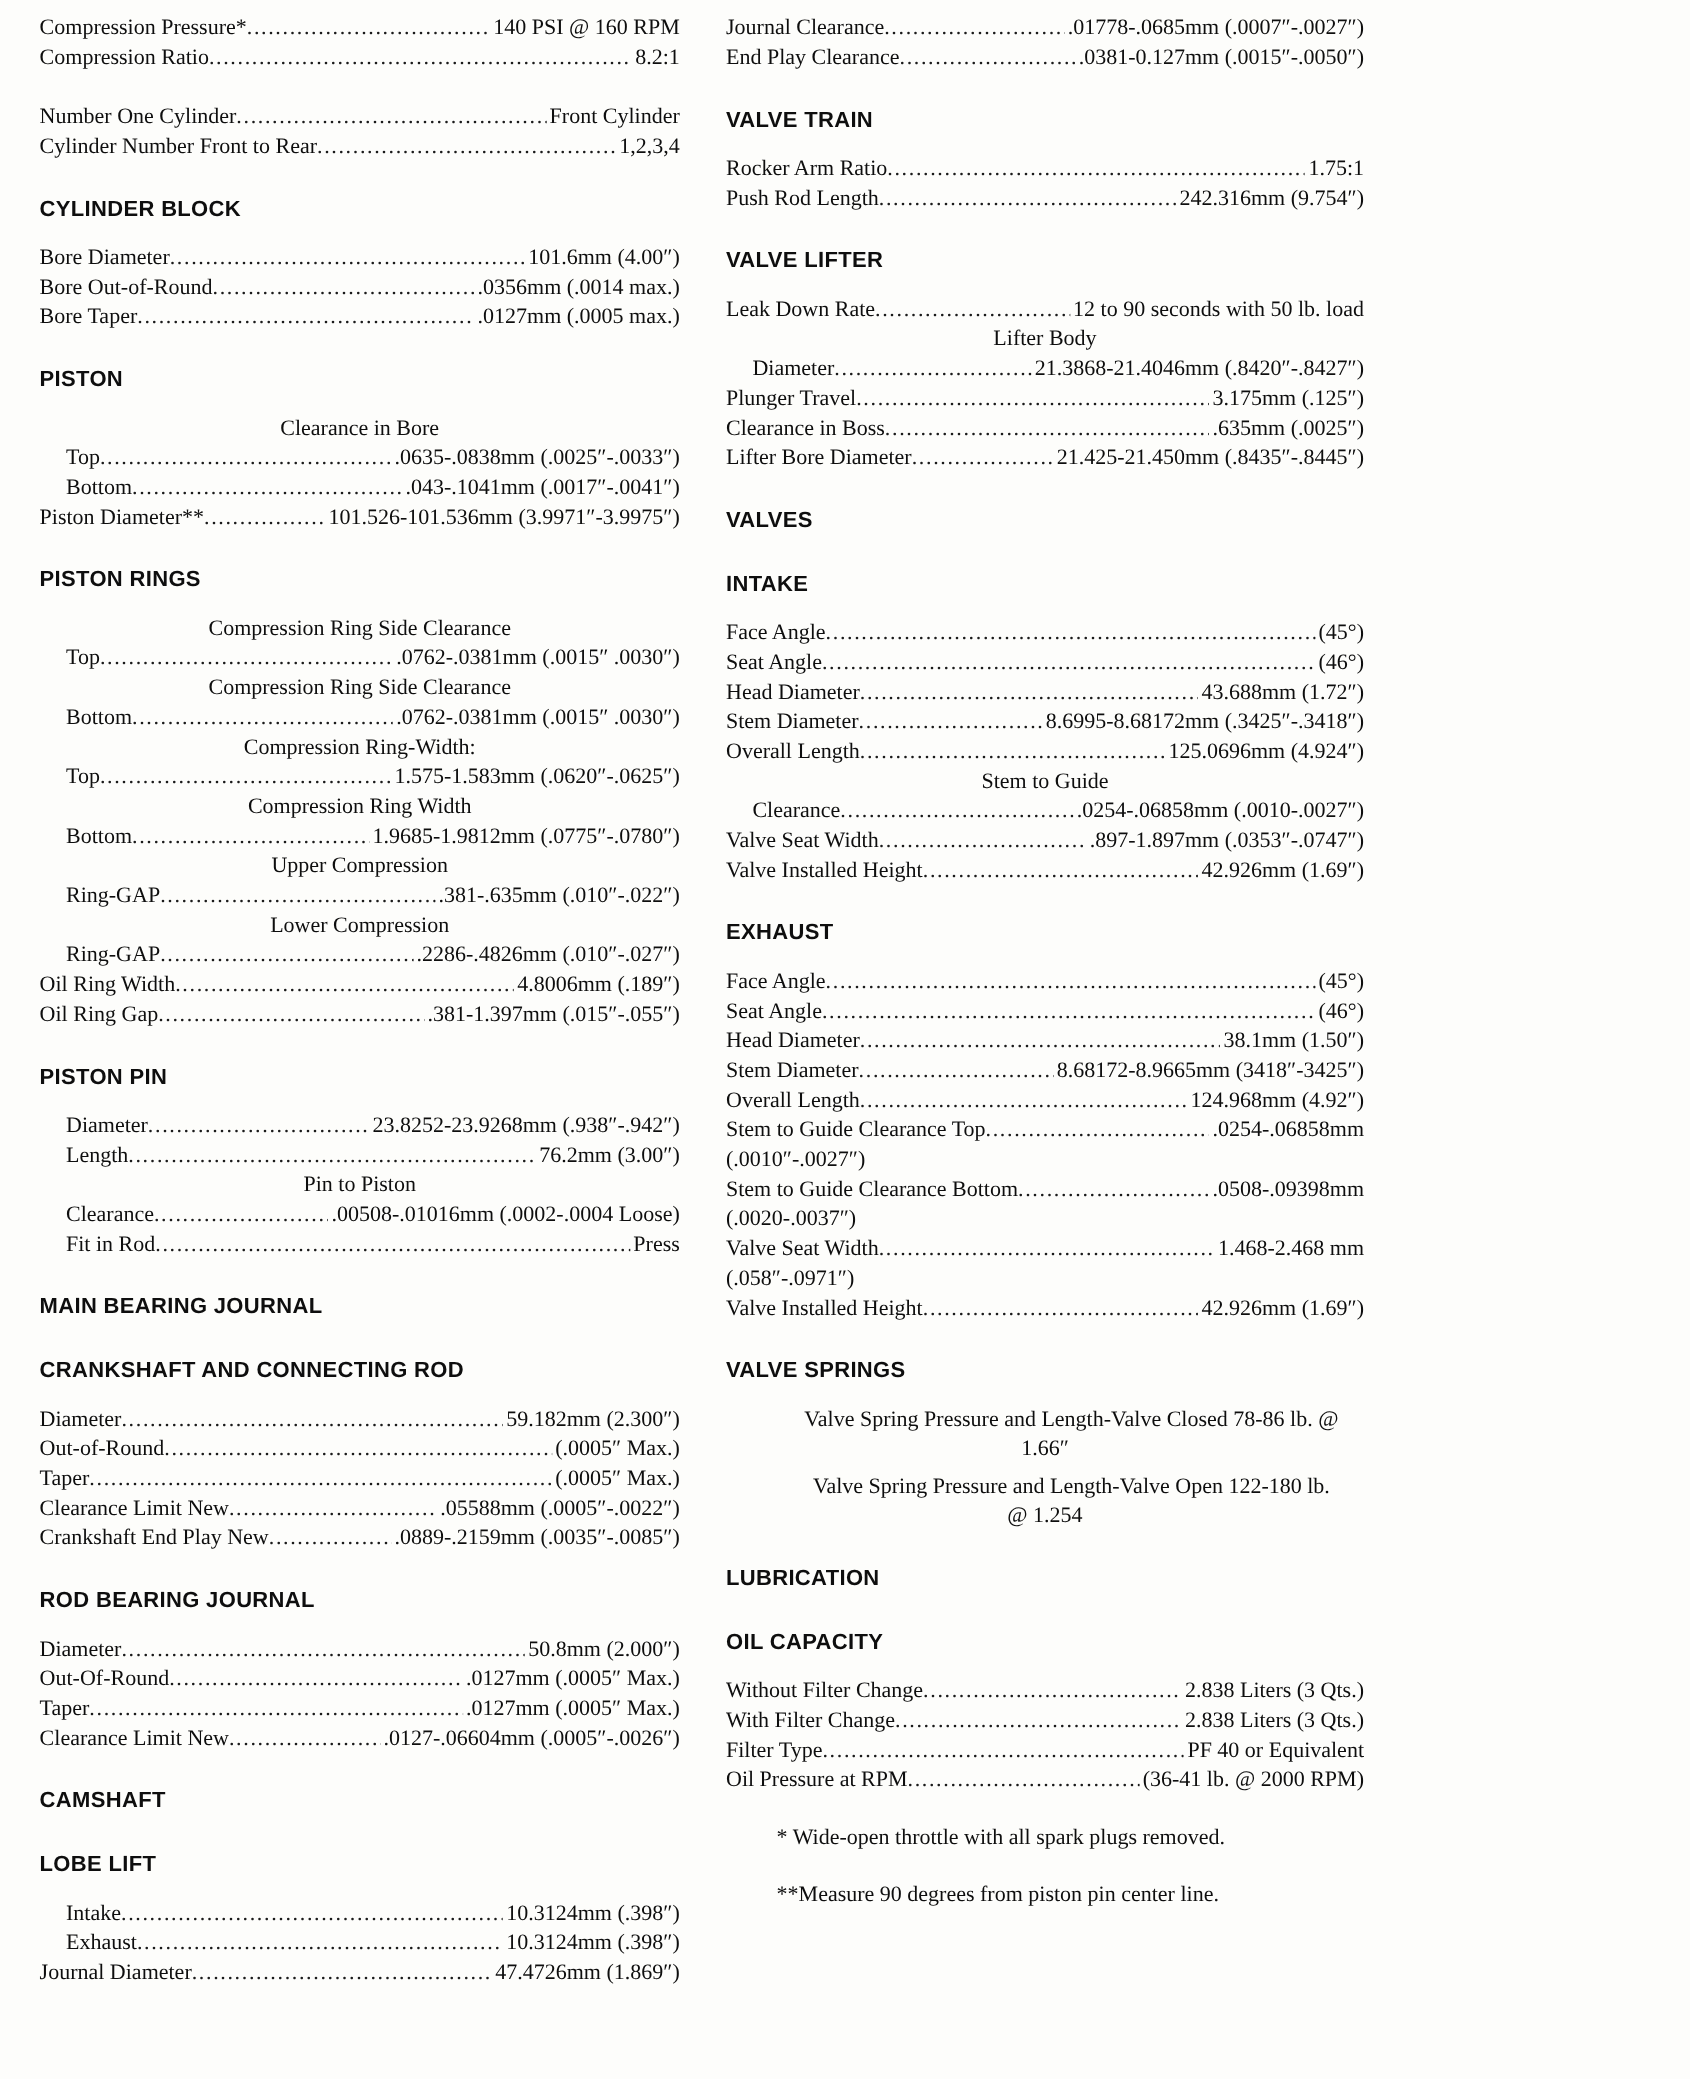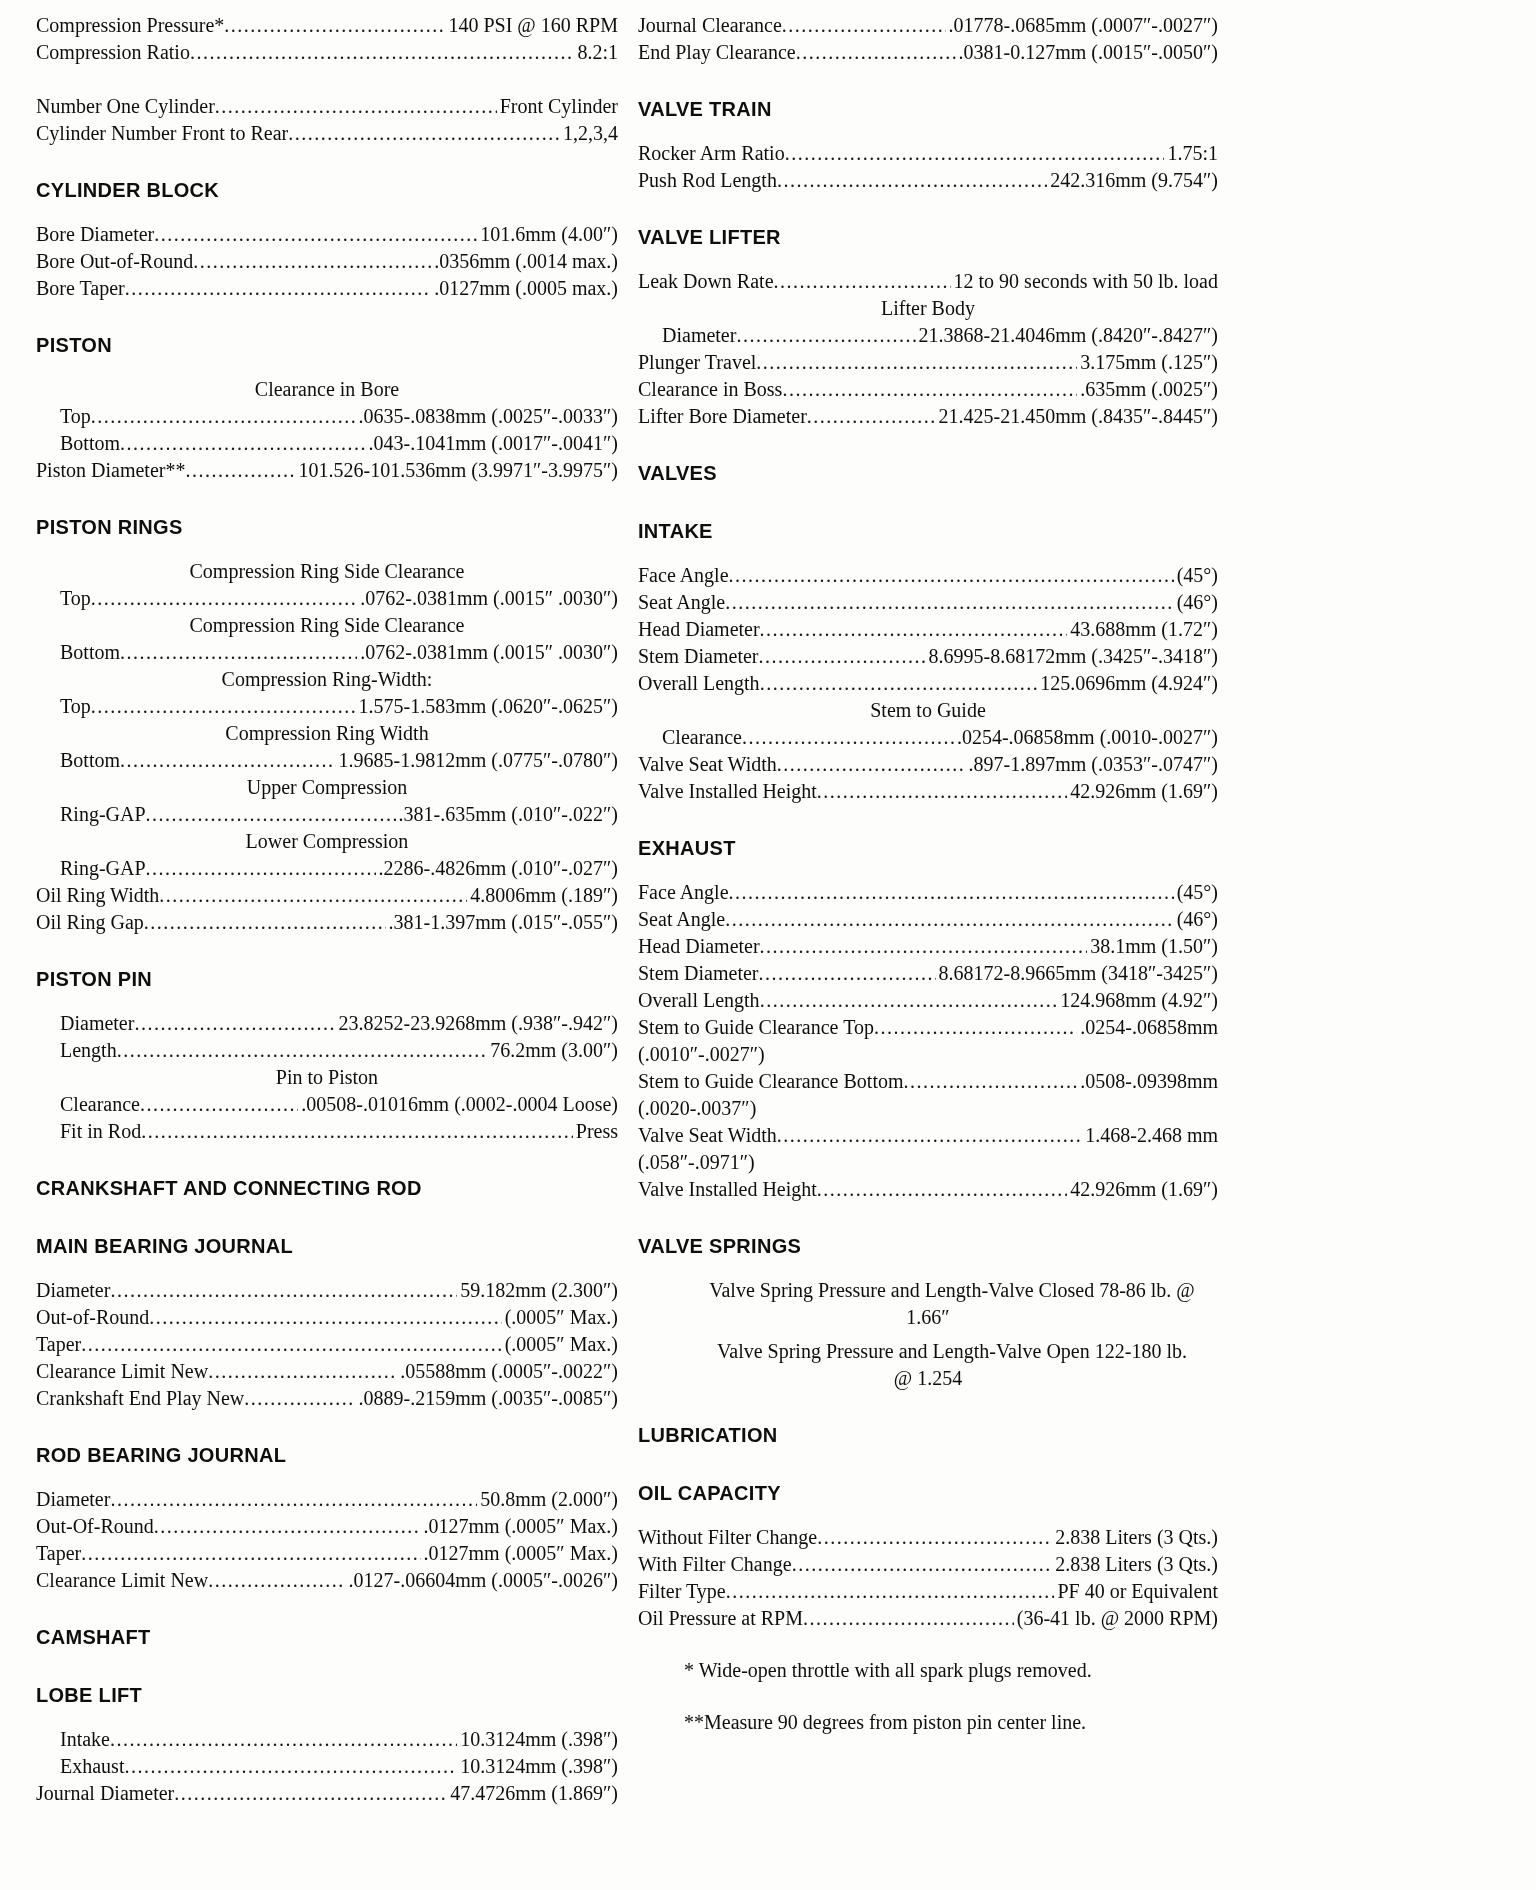--- a/index.html
+++ b/index.html
@@ -7,21 +7,21 @@
   body {
     width: 1536px;
     height: 1890px;
     overflow: hidden;
     color: #0e0e0e;
     font-family: "Liberation Serif", serif;
     font-size: 20px;
   }
   .page {
     display: flex;
-    gap: 20px;
+    gap: 42px;
     padding: 12px 0 0 36px;
   }
   .col { width: 582px; flex: 0 0 auto; }
   .col-right { width: 580px; }
 
   h2.heading {
     font-family: "Liberation Sans", sans-serif;
     font-weight: 700;
     font-size: 20px;
     line-height: 30px;
@@ -175,22 +175,22 @@
       <div class="row indent1">
         <span class="label">Clearance</span>
         <span class="leader"></span>
         <span class="value">.00508-.01016mm (.0002-.0004 Loose)</span>
       </div>
       <div class="row indent1">
         <span class="label">Fit in Rod</span>
         <span class="leader"></span>
         <span class="value">Press</span>
       </div>
+      <h2 class="heading">MAIN BEARING JOURNAL</h2>
       <h2 class="heading">CRANKSHAFT AND CONNECTING ROD</h2>
-      <h2 class="heading">MAIN BEARING JOURNAL</h2>
       <div class="row">
         <span class="label">Diameter</span>
         <span class="leader"></span>
         <span class="value">59.182mm (2.300″)</span>
       </div>
       <div class="row">
         <span class="label">Out-of-Round</span>
         <span class="leader"></span>
         <span class="value">(.0005″ Max.)</span>
       </div>

